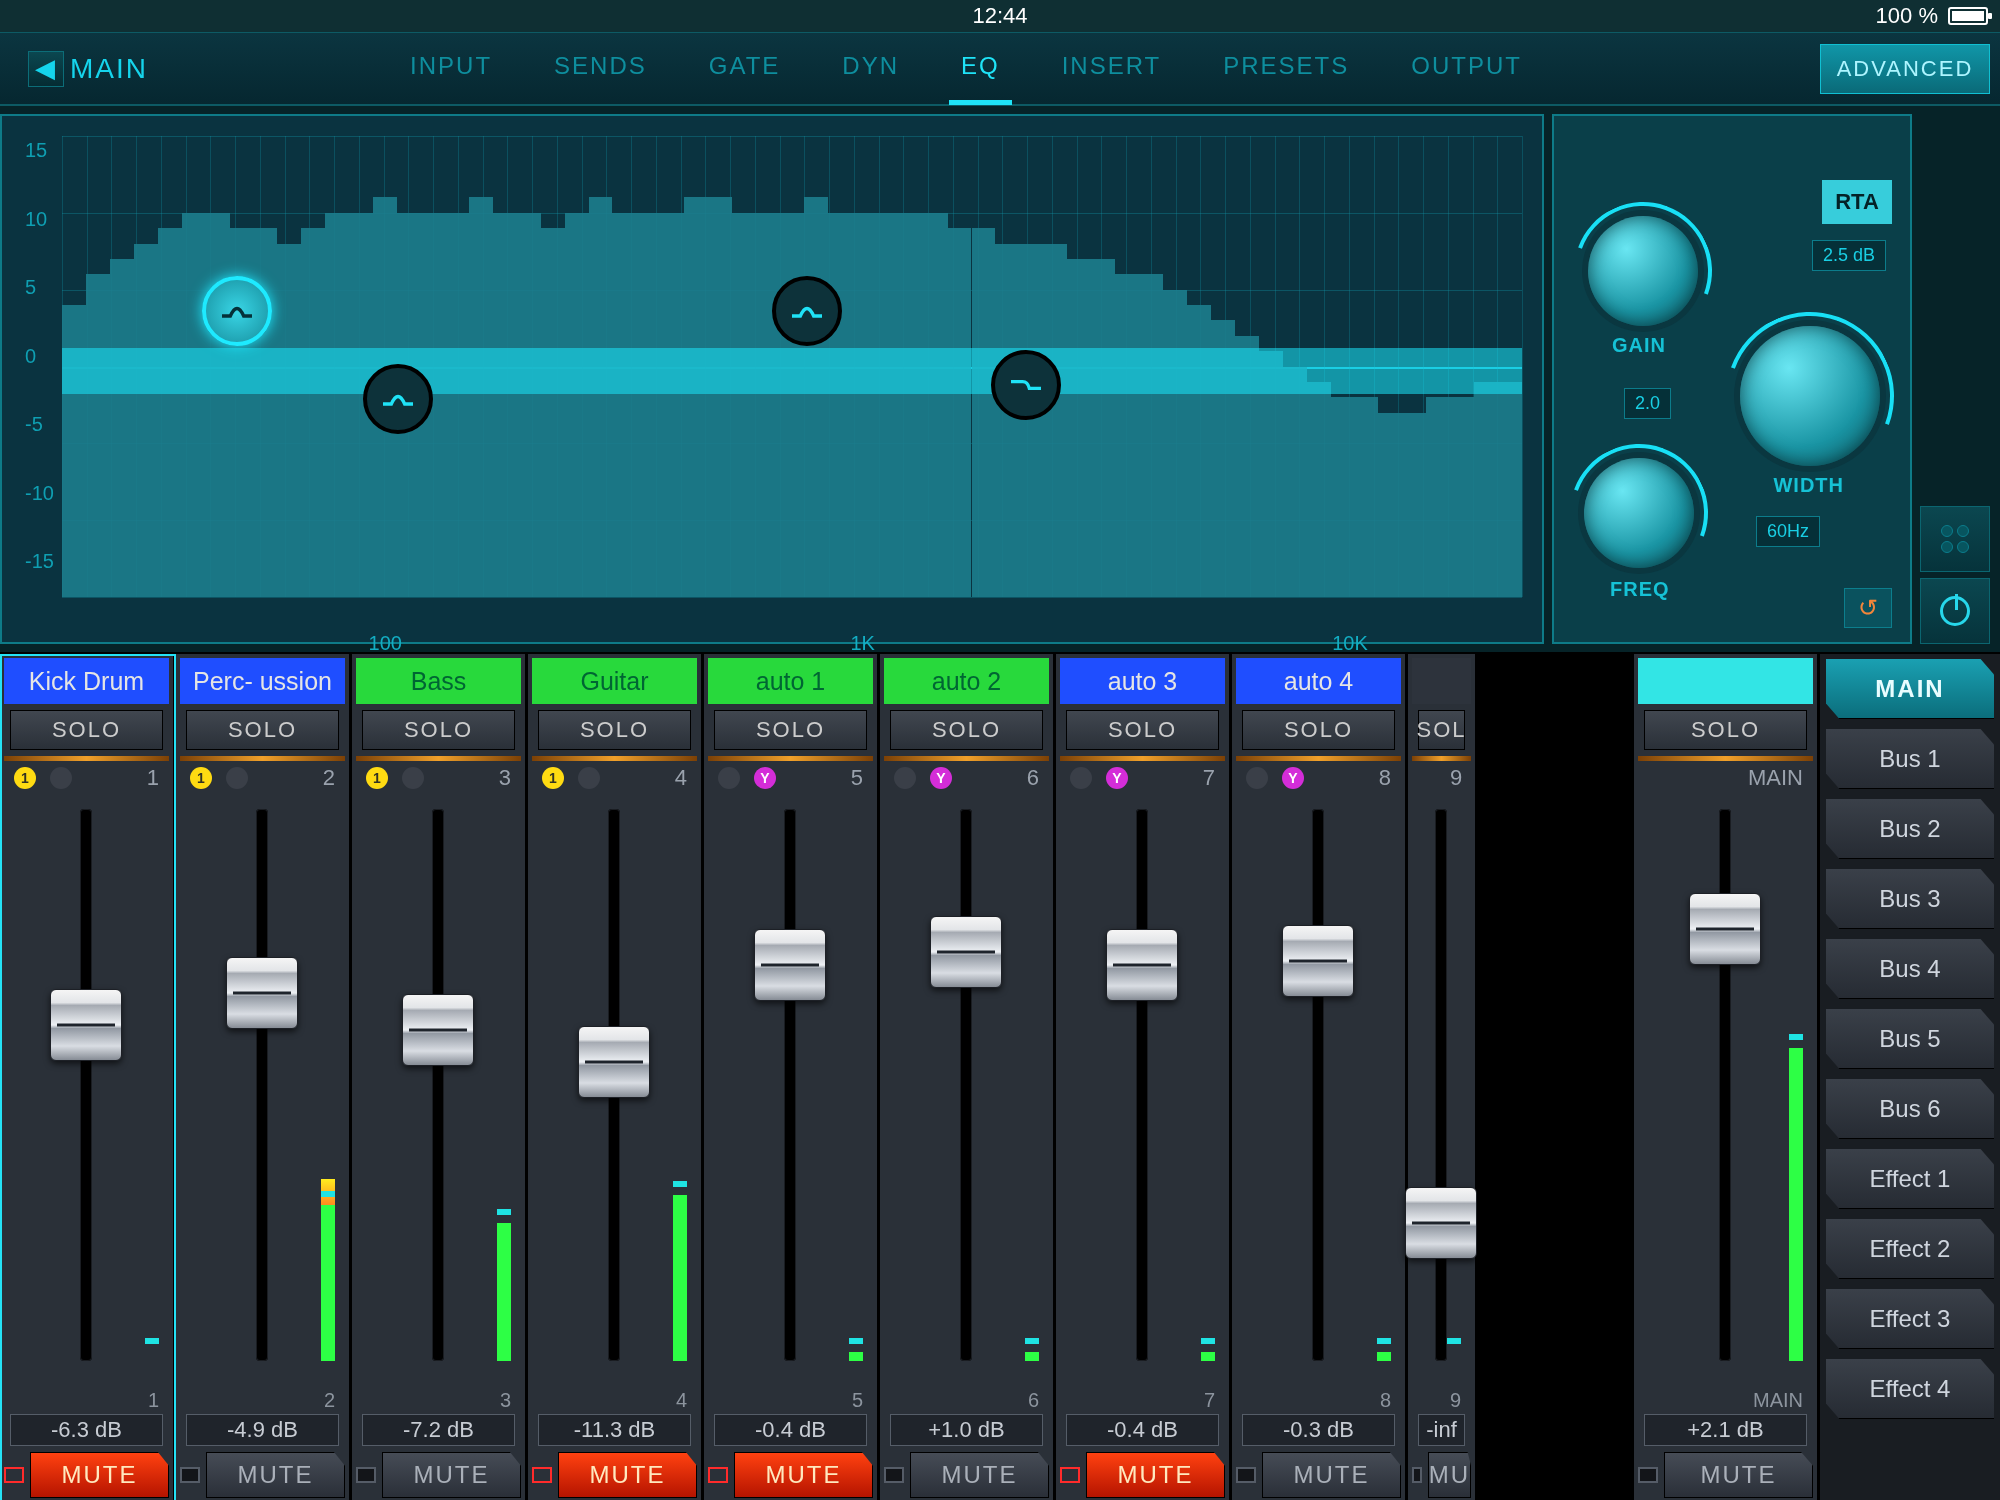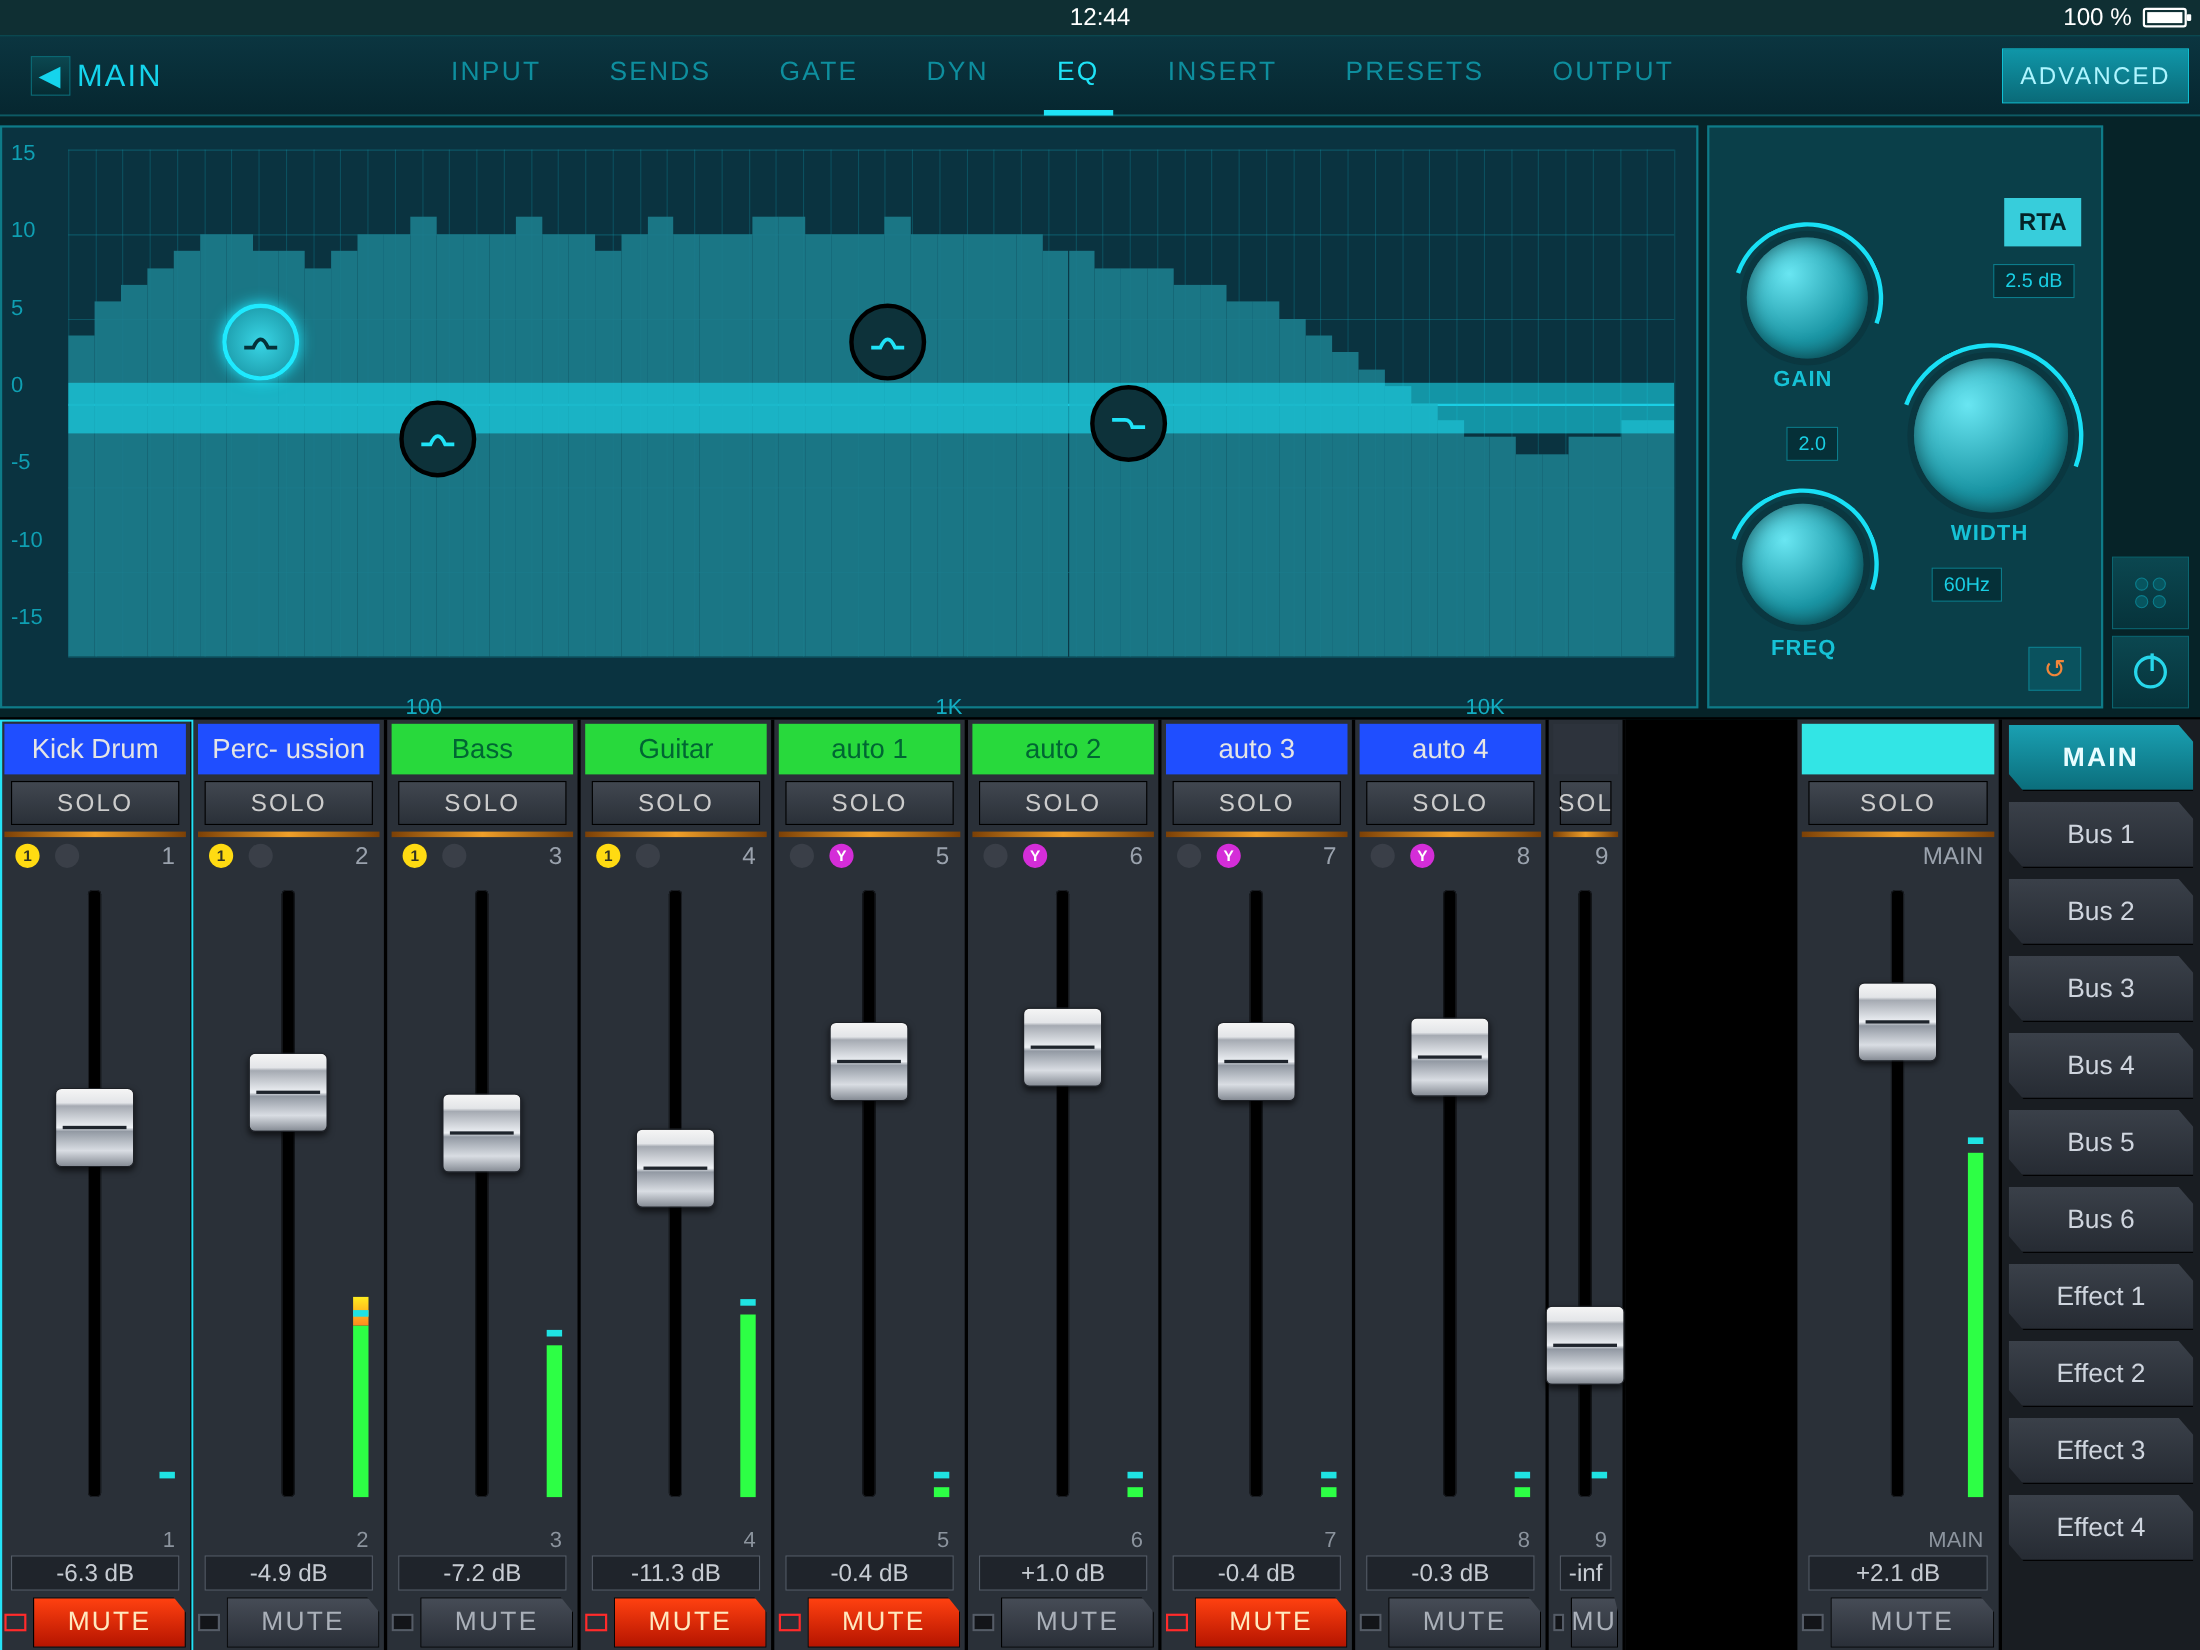--- a/index.html
+++ b/index.html
@@ -17,21 +17,21 @@
   .back-btn { display:flex; align-items:center; gap:6px; margin-left:28px; color:#15d4ec; font-size:28px; letter-spacing:2px; }
   .back-btn .chev { width:36px; height:36px; border:1px solid #0c6d78; background:linear-gradient(#0b4750,#052c33); display:flex; align-items:center; justify-content:center; font-size:26px; color:#15d4ec; }
   .tabs { flex:1; display:flex; justify-content:center; gap:38px; }
   .tab { font-size:24px; letter-spacing:2px; color:#0e8e9e; padding:20px 12px; cursor:pointer; }
   .tab.active { color:#1fe3f7; border-bottom:5px solid #1fe3f7; }
   .adv-btn { margin-right:10px; width:170px; height:50px; background:linear-gradient(#1096a8,#0a6a78); color:#aef5ff; font-size:22px; letter-spacing:2px; display:flex; align-items:center; justify-content:center; border:1px solid #10c0d3;margin-left:36px; }
 
   
   .eq-area { display:flex; padding:8px 10px 8px 0; gap:8px; background:#062328; border-bottom:2px solid #000; }
   .eq-graph-wrap { flex:1; border:2px solid #0e7b88; background:#0a3340; position:relative; height:530px; }
-  .eq-graph-wrap .ylabels { position:absolute; left:8px; top:0; bottom:45px; display:flex; flex-direction:column; justify-content:space-between; font-size:20px; color:#0f9fb2; padding:12px 0 24px; width:44px; text-align:left; }
+  .eq-graph-wrap .ylabels { position:absolute; left:23px; top:0; bottom:45px; display:flex; flex-direction:column; justify-content:space-between; font-size:20px; color:#0f9fb2; padding:23px 0 24px; width:44px; text-align:left; }
   .eq-graph-wrap .xlabels { position:absolute; bottom:10px; left:60px; right:20px; display:flex; justify-content:space-between; font-size:20px; color:#13adc2; }
   .grid { position:absolute; left:60px; right:20px; top:20px; bottom:45px; }
   .grid .h { position:absolute; left:0; right:0; border-top:1px solid rgba(18,150,170,.35); }
   .grid .v { position:absolute; top:0; bottom:0; border-left:1px solid rgba(18,150,170,.30); }
   .grid .zero { border-top-width:2px; border-color:rgba(30,210,235,.8); }
   .spectrum { position:absolute; left:60px; right:20px; top:20px; bottom:45px; overflow:hidden; }
   .curve-band { position:absolute; left:0; right:0; height:46px; background:rgba(28,230,250,.55); }
   .node { position:absolute; width:70px; height:70px; border-radius:50%; border:4px solid #000; display:flex; align-items:center; justify-content:center; }
   .node.sel { background:radial-gradient(#39d6e6,#168e9d); border-color:#1eeaff; box-shadow:0 0 14px #1eeaff; }
   .node.dim { background:#0d323a; }

